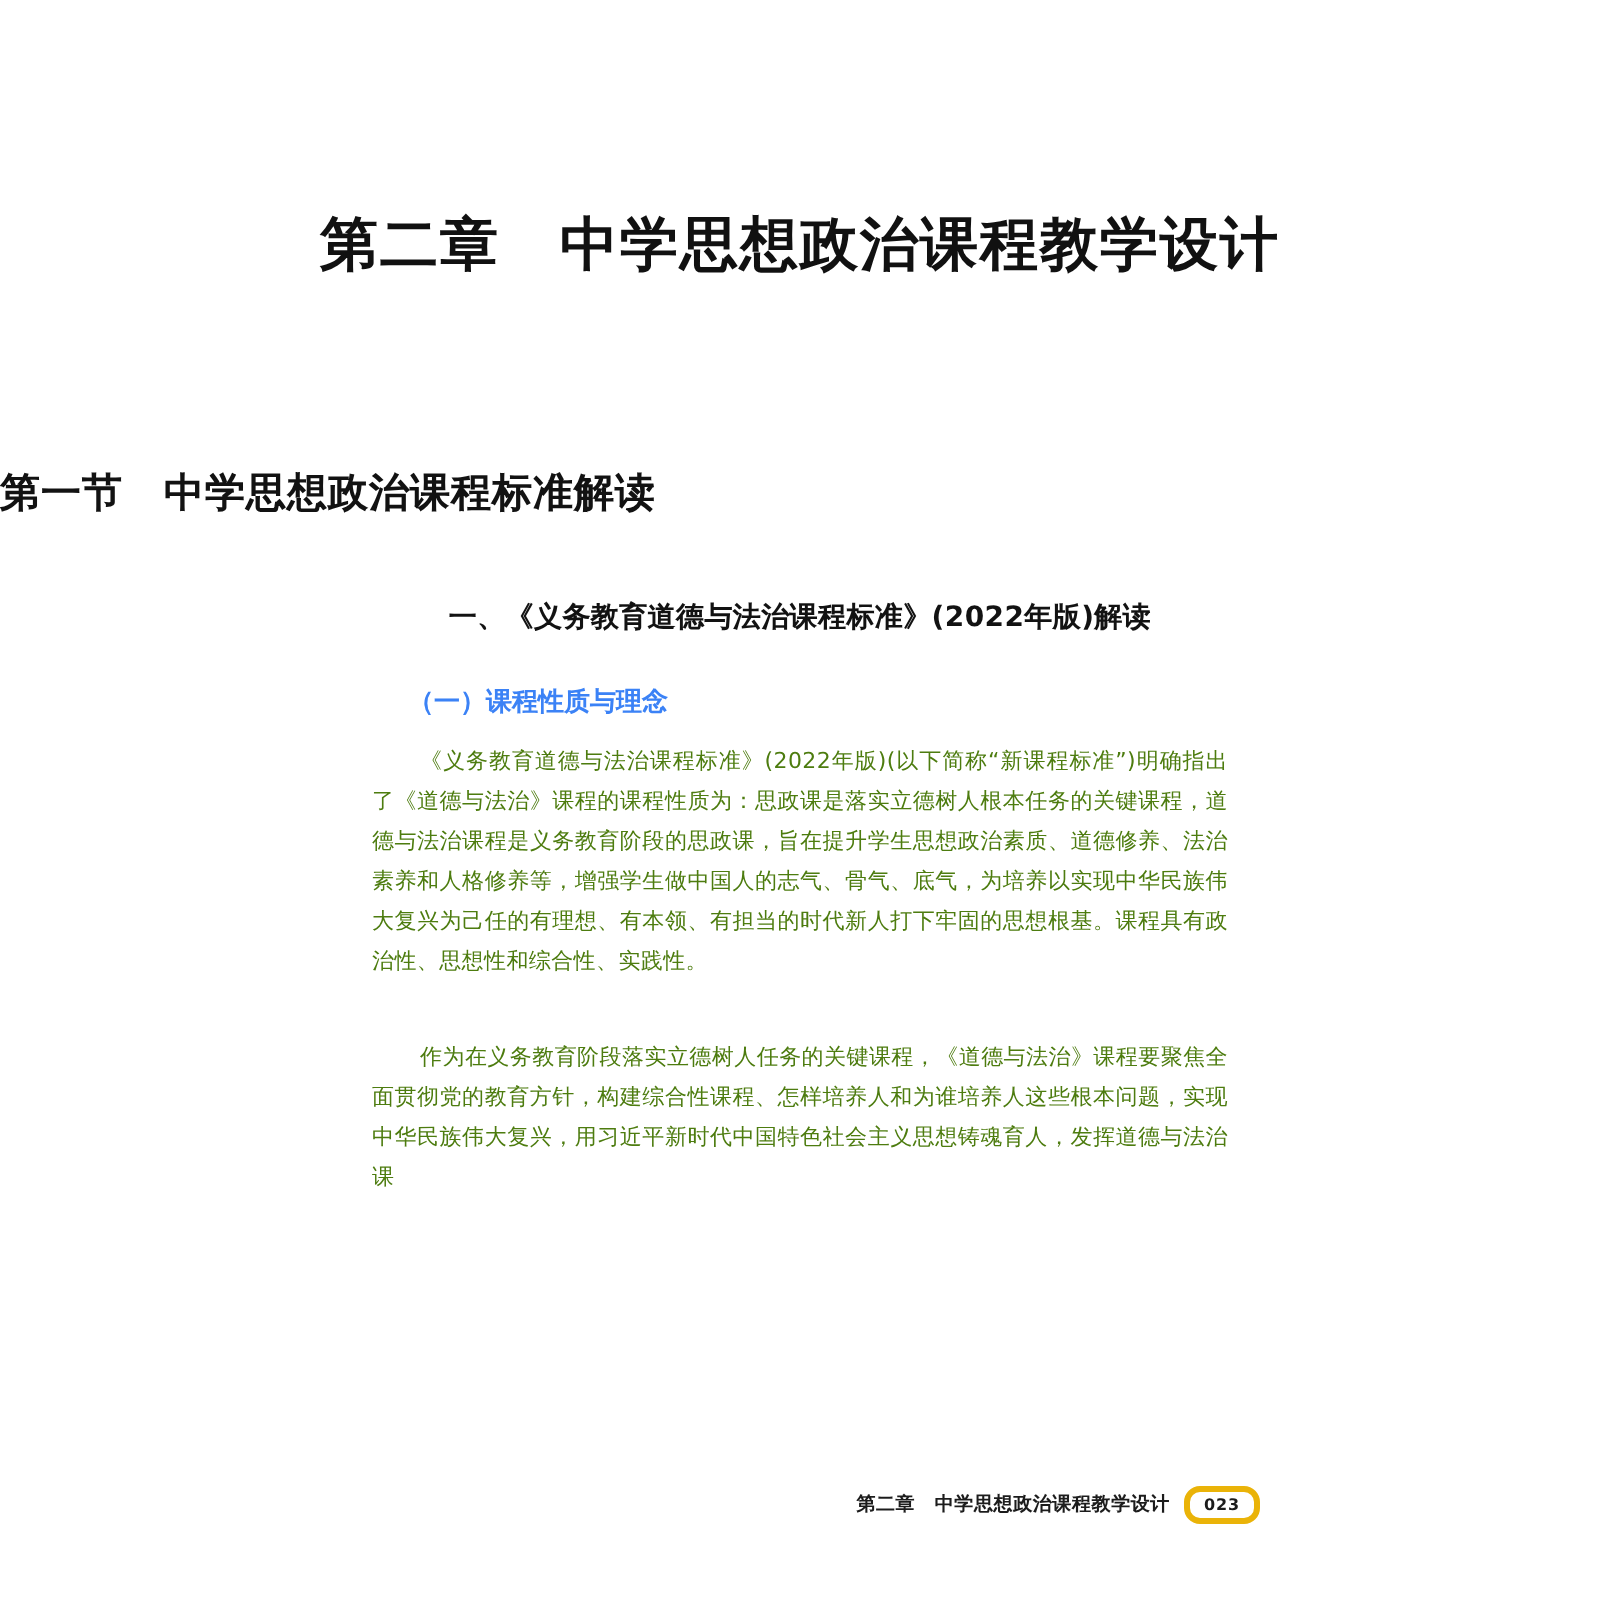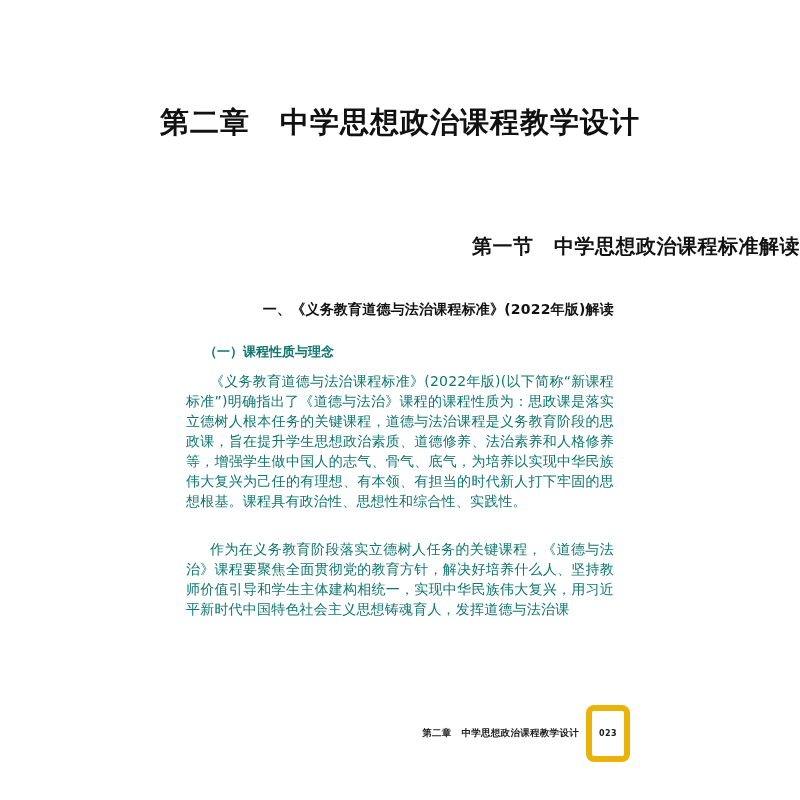--- a/index.html
+++ b/index.html
@@ -37,60 +37,60 @@
     line-height: 1.2;
     white-space: pre;
   }
 
   
   .section-title {
     position: absolute;
     left: 0;
     right: 0;
     top: 216px;
-    text-align: right;
+    text-align: left;
     font-size: 20px;
     font-weight: 700;
     letter-spacing: 0.5px;
     color: #121212;
     line-height: 1.3;
     white-space: pre;
   }
 
   
   .content {
     position: absolute;
     left: 186px;
     top: 300px;
     width: 428px;
   }
 
   .heading-1 {
     font-size: 14px;
     font-weight: 700;
     color: #121212;
-    text-align: right;
+    text-align: center;
     letter-spacing: 0.2px;
     margin: 0 0 22px 0;
     line-height: 1.4;
   }
 
   .heading-2 {
     font-size: 13px;
     font-weight: 700;
-    color: #0f766e;
+    color: #3b82f6;
     margin: 0 0 10px 0;
     padding-left: 18px;
     line-height: 1.5;
   }
 
   .para {
-    font-size: 14px;
+    font-size: 11px;
     line-height: 20px;
-    color: #0f766e;
+    color: #4d7c0f;
     margin: 0 0 10px 0;
     text-align: justify;
     text-justify: inter-character;
     text-indent: 24px;
     letter-spacing: 0.2px;
     word-break: break-all;
   }
   .spacer-md { height: 18px; }
 
   
@@ -107,22 +107,22 @@
     letter-spacing: 0.3px;
     white-space: pre;
   }
 
   .page-badge {
     display: inline-flex;
     align-items: center;
     justify-content: center;
     min-width: 24px;
     height: 13px;
-    padding: 16px 4px;
-    border: 6px solid #eab308;
+    padding: 0 4px;
+    border: 3px solid #eab308;
     border-radius: 8px;
     font-size: 8px;
     font-weight: 700;
     letter-spacing: 0.4px;
     color: #1c1c1c;
     line-height: 1;
   }
 </style>
 </head>
 <body>
@@ -138,21 +138,21 @@
     <h3 class="heading-1">一、《义务教育道德与法治课程标准》(2022年版)解读</h3>
 
     <h4 class="heading-2">（一）课程性质与理念</h4>
 
     <p class="para">《义务教育道德与法治课程标准》(2022年版)(以下简称“新课程标准”)明确指出了《道德与法治》课程的课程性质为：思政课是落实立德树人根本任务的关键课程，道德与法治课程是义务教育阶段的思政课，旨在提升学生思想政治素质、道德修养、法治素养和人格修养等，增强学生做中国人的志气、骨气、底气，为培养以实现中华民族伟大复兴为己任的有理想、有本领、有担当的时代新人打下牢固的思想根基。课程具有政治性、思想性和综合性、实践性。</p>
 
 
     <div class="spacer-md"></div>
 
 
-    <p class="para">作为在义务教育阶段落实立德树人任务的关键课程，《道德与法治》课程要聚焦全面贯彻党的教育方针，解决好培养什么人、坚持教师价值引导和学生主体建构相统一，实现中华民族伟大复兴，用习近平新时代中国特色社会主义思想铸魂育人，发挥道德与法治课</p>
+    <p class="para">作为在义务教育阶段落实立德树人任务的关键课程，《道德与法治》课程要聚焦全面贯彻党的教育方针，构建综合性课程、怎样培养人和为谁培养人这些根本问题，实现中华民族伟大复兴，用习近平新时代中国特色社会主义思想铸魂育人，发挥道德与法治课</p>
 
   </div>
 
   <div class="footer">
     <span>第二章　中学思想政治课程教学设计</span>
     <span class="page-badge">023</span>
   </div>
 
 </div>
 

